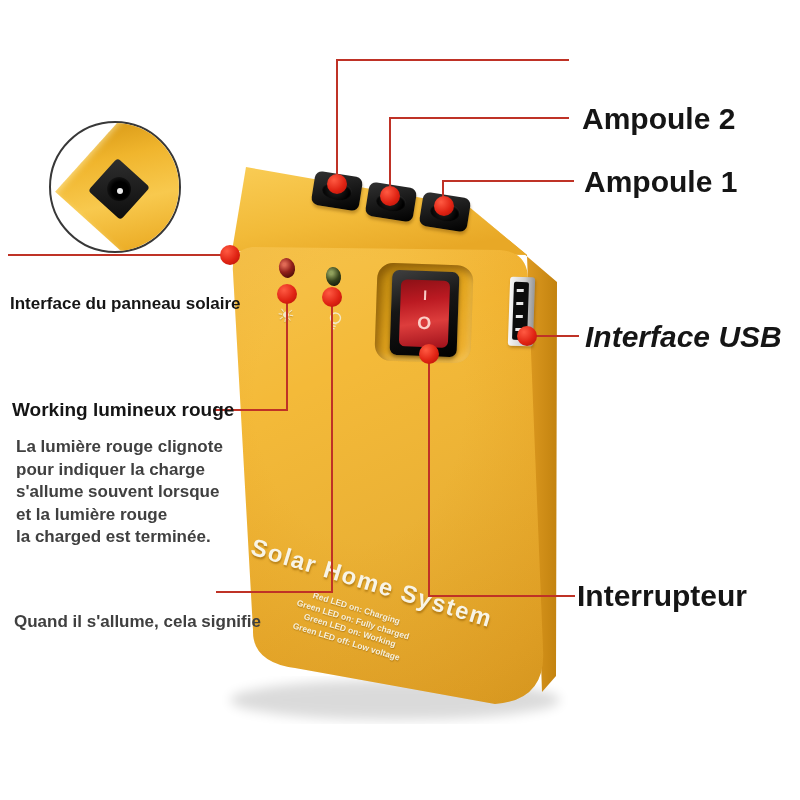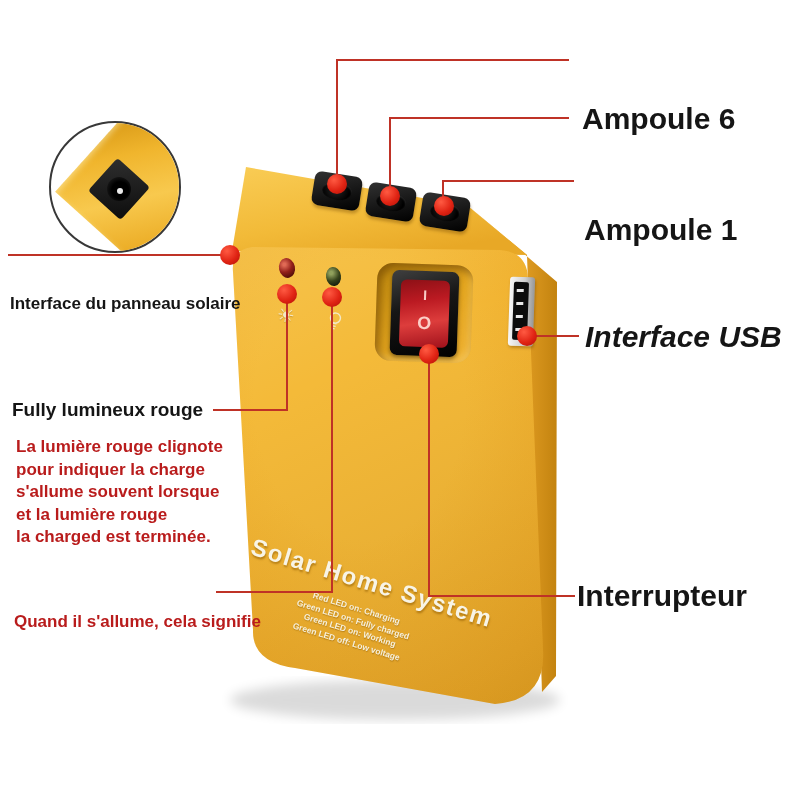--- a/index.html
+++ b/index.html
@@ -13,21 +13,21 @@
   .vline { width:2px; }
   .dot {
     position:absolute; width:20px; height:20px; border-radius:50%;
     background:radial-gradient(circle at 35% 30%, #ff5a42, #e02414 55%, #b10e05);
     transform:translate(-50%,-50%); z-index:55;
   }
   
   .big-label { position:absolute; font-weight:700; font-size:30px; color:#151515; z-index:60; white-space:nowrap; }
   .small-head { position:absolute; font-weight:700; font-size:19px; color:#151515; z-index:60; white-space:nowrap; }
   .tiny-head { position:absolute; font-weight:700; font-size:17px; color:#151515; z-index:60; white-space:nowrap; }
-  .para { position:absolute; font-weight:700; font-size:17px; line-height:22.5px; color:#b91c1c; z-index:60; white-space:nowrap; }
+  .para { position:absolute; font-weight:700; font-size:17px; line-height:22.5px; color:#404040; z-index:60; white-space:nowrap; }
   
   svg.faces { position:absolute; left:0; top:0; z-index:1; }
   #device-front {
     position:absolute; left:0; top:0; width:800px; height:800px; z-index:2;
     clip-path: path('M 252,247 L 500,250 Q 527,252 528,278 L 543,650 Q 546,700 495,704 L 295,668 Q 252,662 253,630 L 233,272 Q 231,250 252,247 Z');
     background:radial-gradient(420px 560px at 360px 400px, #f4ba39 25%, #eeac2a 58%, #e1a01e 84%, #cd8d10 100%);
   }
   #front-shade {
     position:absolute; left:0; top:0; width:800px; height:800px;
     background:linear-gradient(155deg, rgba(255,235,160,.22) 28%, rgba(255,255,255,0) 45%, rgba(125,72,0,.18) 82%, rgba(110,62,0,.3) 96%);
@@ -213,28 +213,28 @@
 
   <div class="dot" style="left:337px; top:184px;"></div>
   <div class="dot" style="left:390px; top:196px;"></div>
   <div class="dot" style="left:444px; top:206px;"></div>
   <div class="dot" style="left:230px; top:255px;"></div>
   <div class="dot" style="left:527px; top:336px;"></div>
   <div class="dot" style="left:287px; top:294px;"></div>
   <div class="dot" style="left:332px; top:297px;"></div>
   <div class="dot" style="left:429px; top:354px;"></div>
 
-  <div class="big-label" style="left:582px; top:102px;">Ampoule 6</div>
-  <div class="big-label" style="left:584px; top:165px;margin-top:48px;">Ampoule 1</div>
+  <div class="big-label" style="left:582px; top:102px;">Ampoule 2</div>
+  <div class="big-label" style="left:584px; top:165px;">Ampoule 1</div>
   <div class="big-label" style="left:585px; top:320px;font-style:italic;">Interface USB</div>
   <div class="big-label" style="left:577px; top:579px;">Interrupteur</div>
 
   <div class="tiny-head" style="left:10px; top:261px;margin-top:33px;">Interface du panneau solaire</div>
 
-  <div class="small-head" style="left:12px; top:399px;">Fully lumineux rouge</div>
+  <div class="small-head" style="left:12px; top:399px;">Working lumineux rouge</div>
   <div class="para" style="left:16px; top:436px;">
     <div>La lumière rouge clignote</div>
     <div>pour indiquer la charge</div>
     <div>s'allume souvent lorsque</div>
     <div>et la lumière rouge</div>
     <div>la charged est terminée.</div>
   </div>
 
   <div class="para" style="left:14px; top:611px;text-align:right;">
     <div>Quand il s'allume, cela signifie</div>

